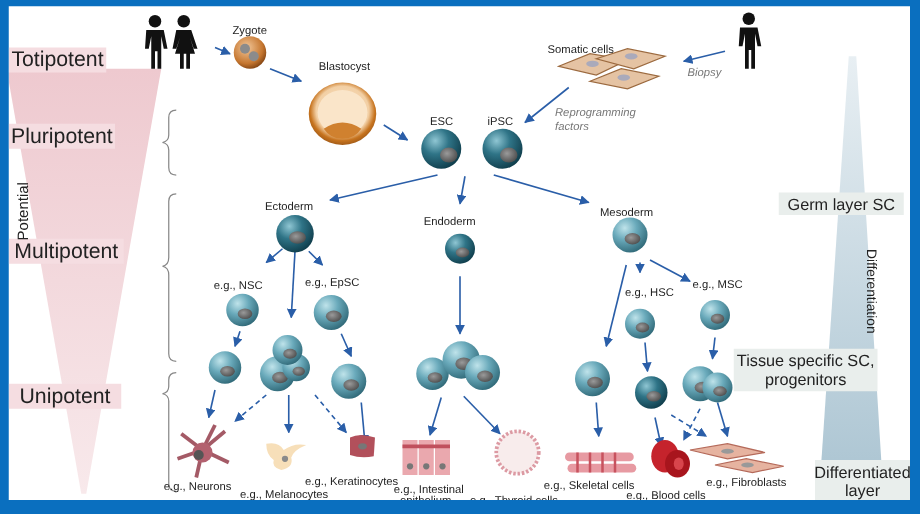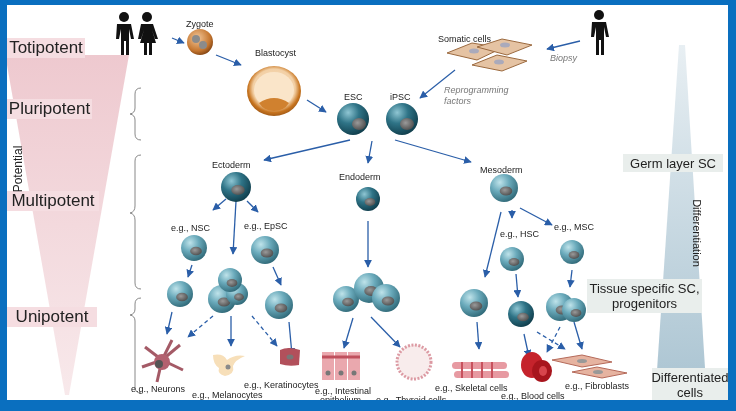--- a/index.html
+++ b/index.html
@@ -298,16 +298,16 @@
 <div class="pill" style="left:0;top:302px;width:90px;height:20px;">Unipotent</div>
 <div class="vtext" style="left:-12px;top:157px;transform:rotate(-90deg);transform-origin:center;font-size:12px;">Potential</div>
 
 <div class="gpill" style="left:616px;top:149px;width:100px;height:18px;">Germ layer SC</div>
 <div class="gpill" style="left:580px;top:274px;width:115px;height:34px;flex-direction:column;">
   <span>Tissue specific SC,</span>
   <span>progenitors</span>
 </div>
 <div class="gpill" style="left:645px;top:363px;width:76px;height:34px;flex-direction:column;">
   <span>Differentiated</span>
-  <span>cells</span>
+  <span>layer</span>
 </div>
 <div class="vtext" style="left:656px;top:222px;transform:rotate(90deg);transform-origin:center;font-size:11px;">Differentiation</div>
 </div>
 
 </body></html>

